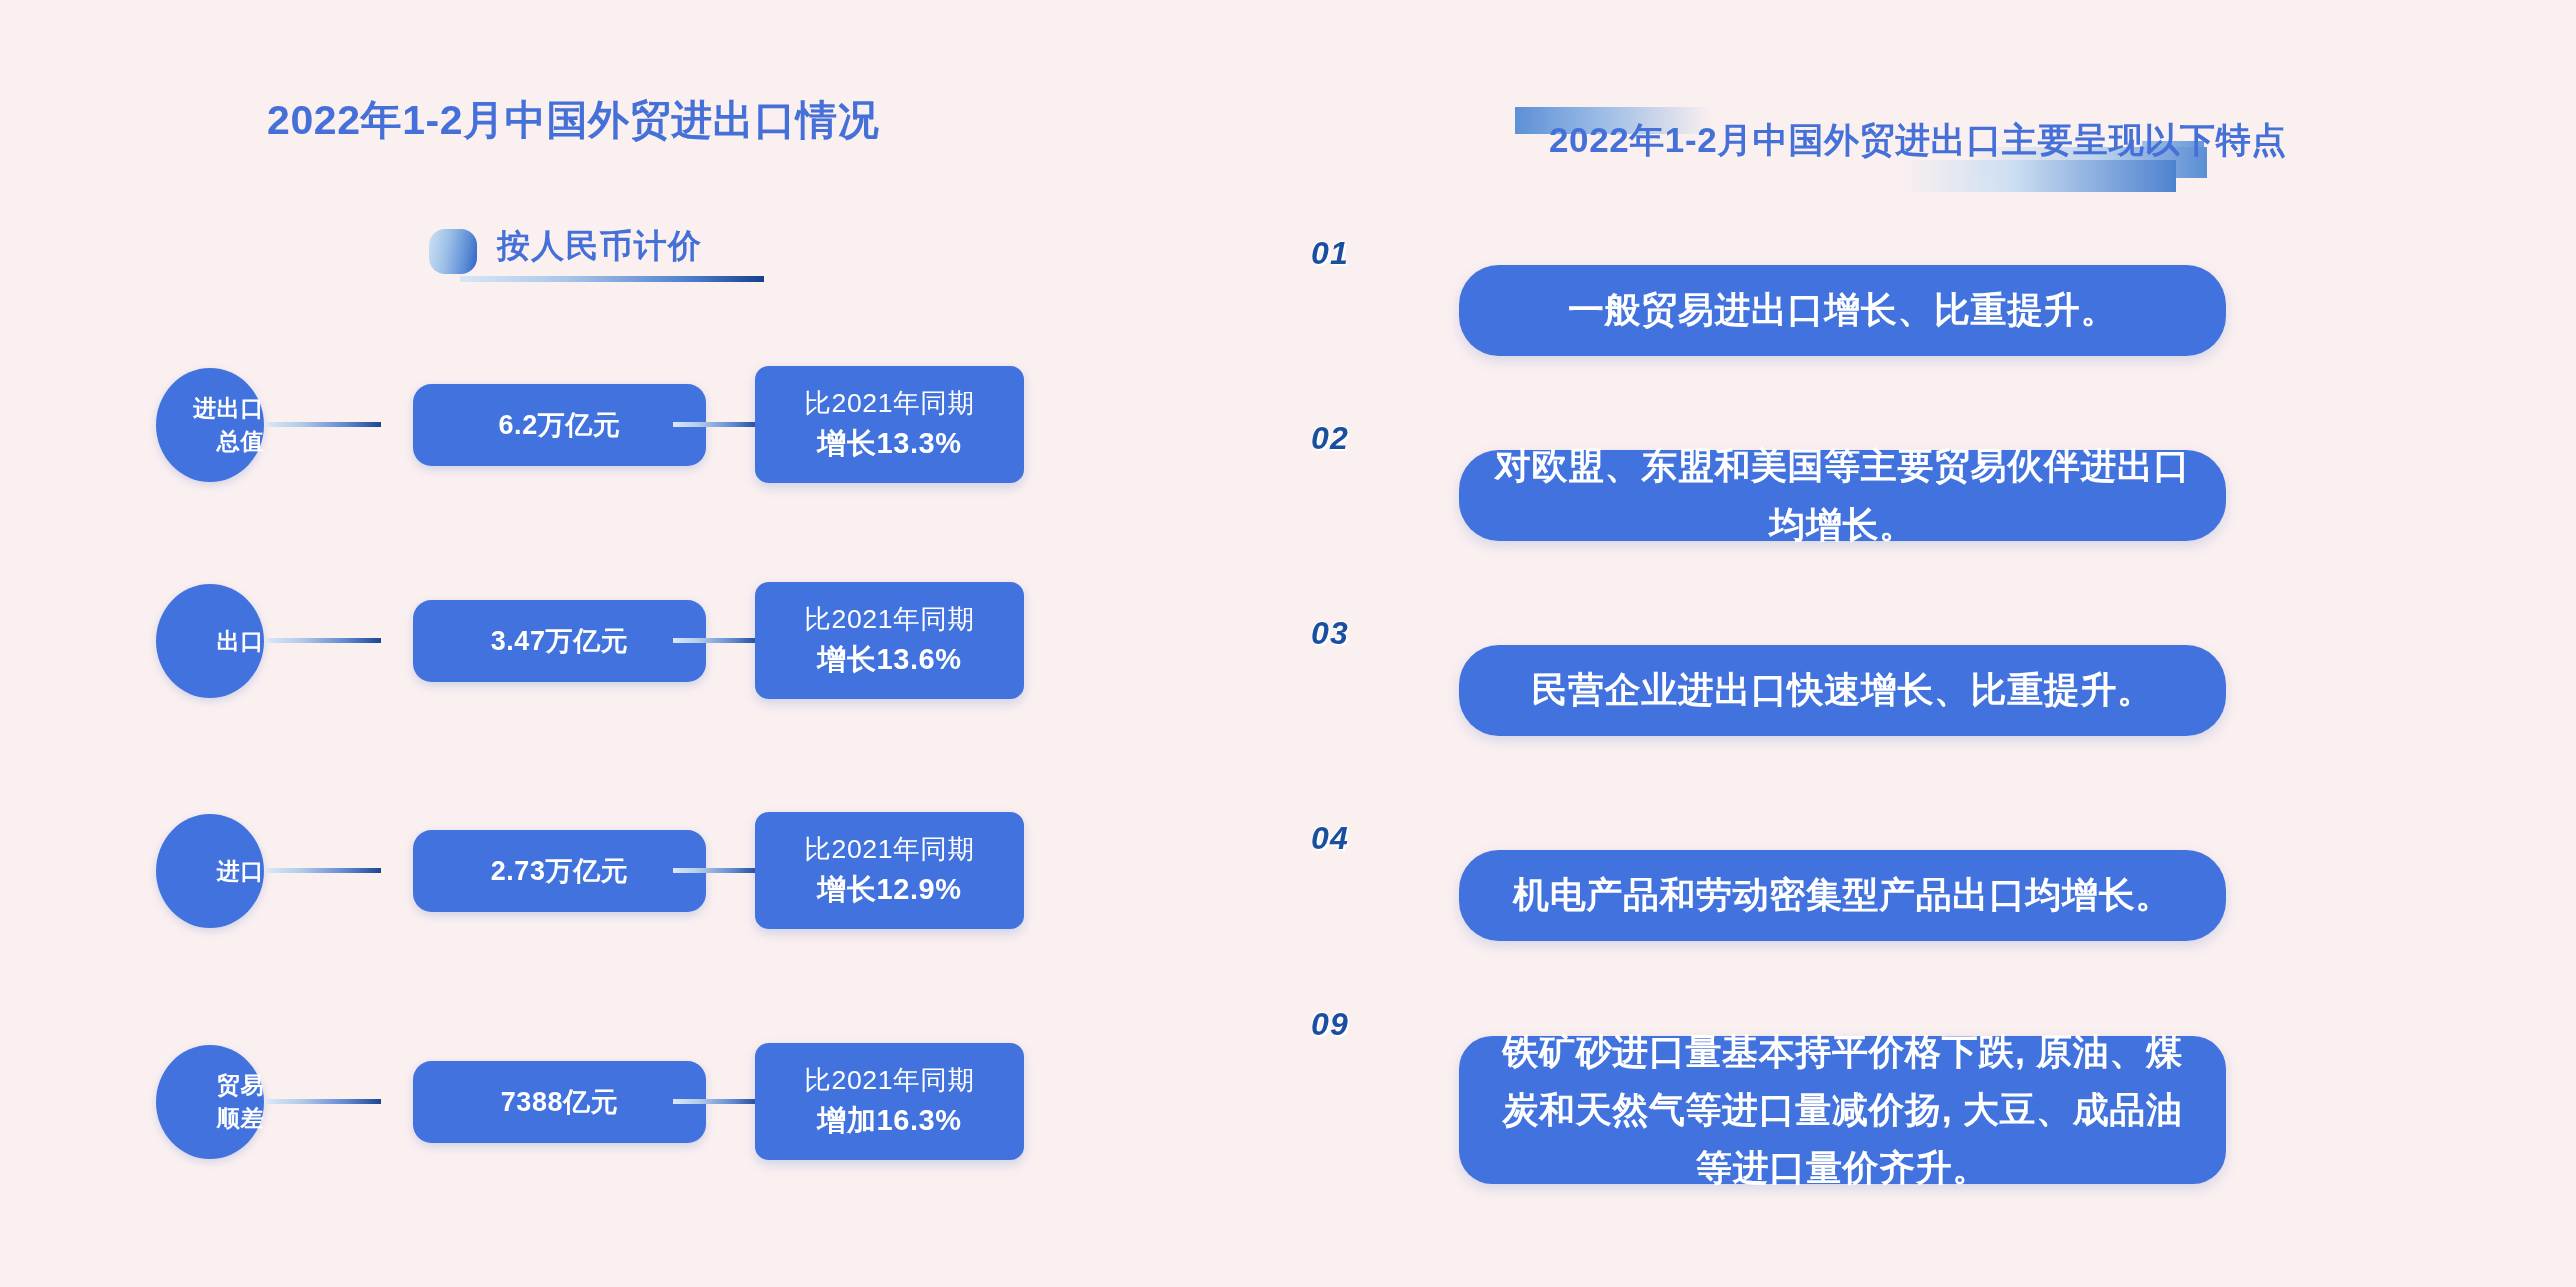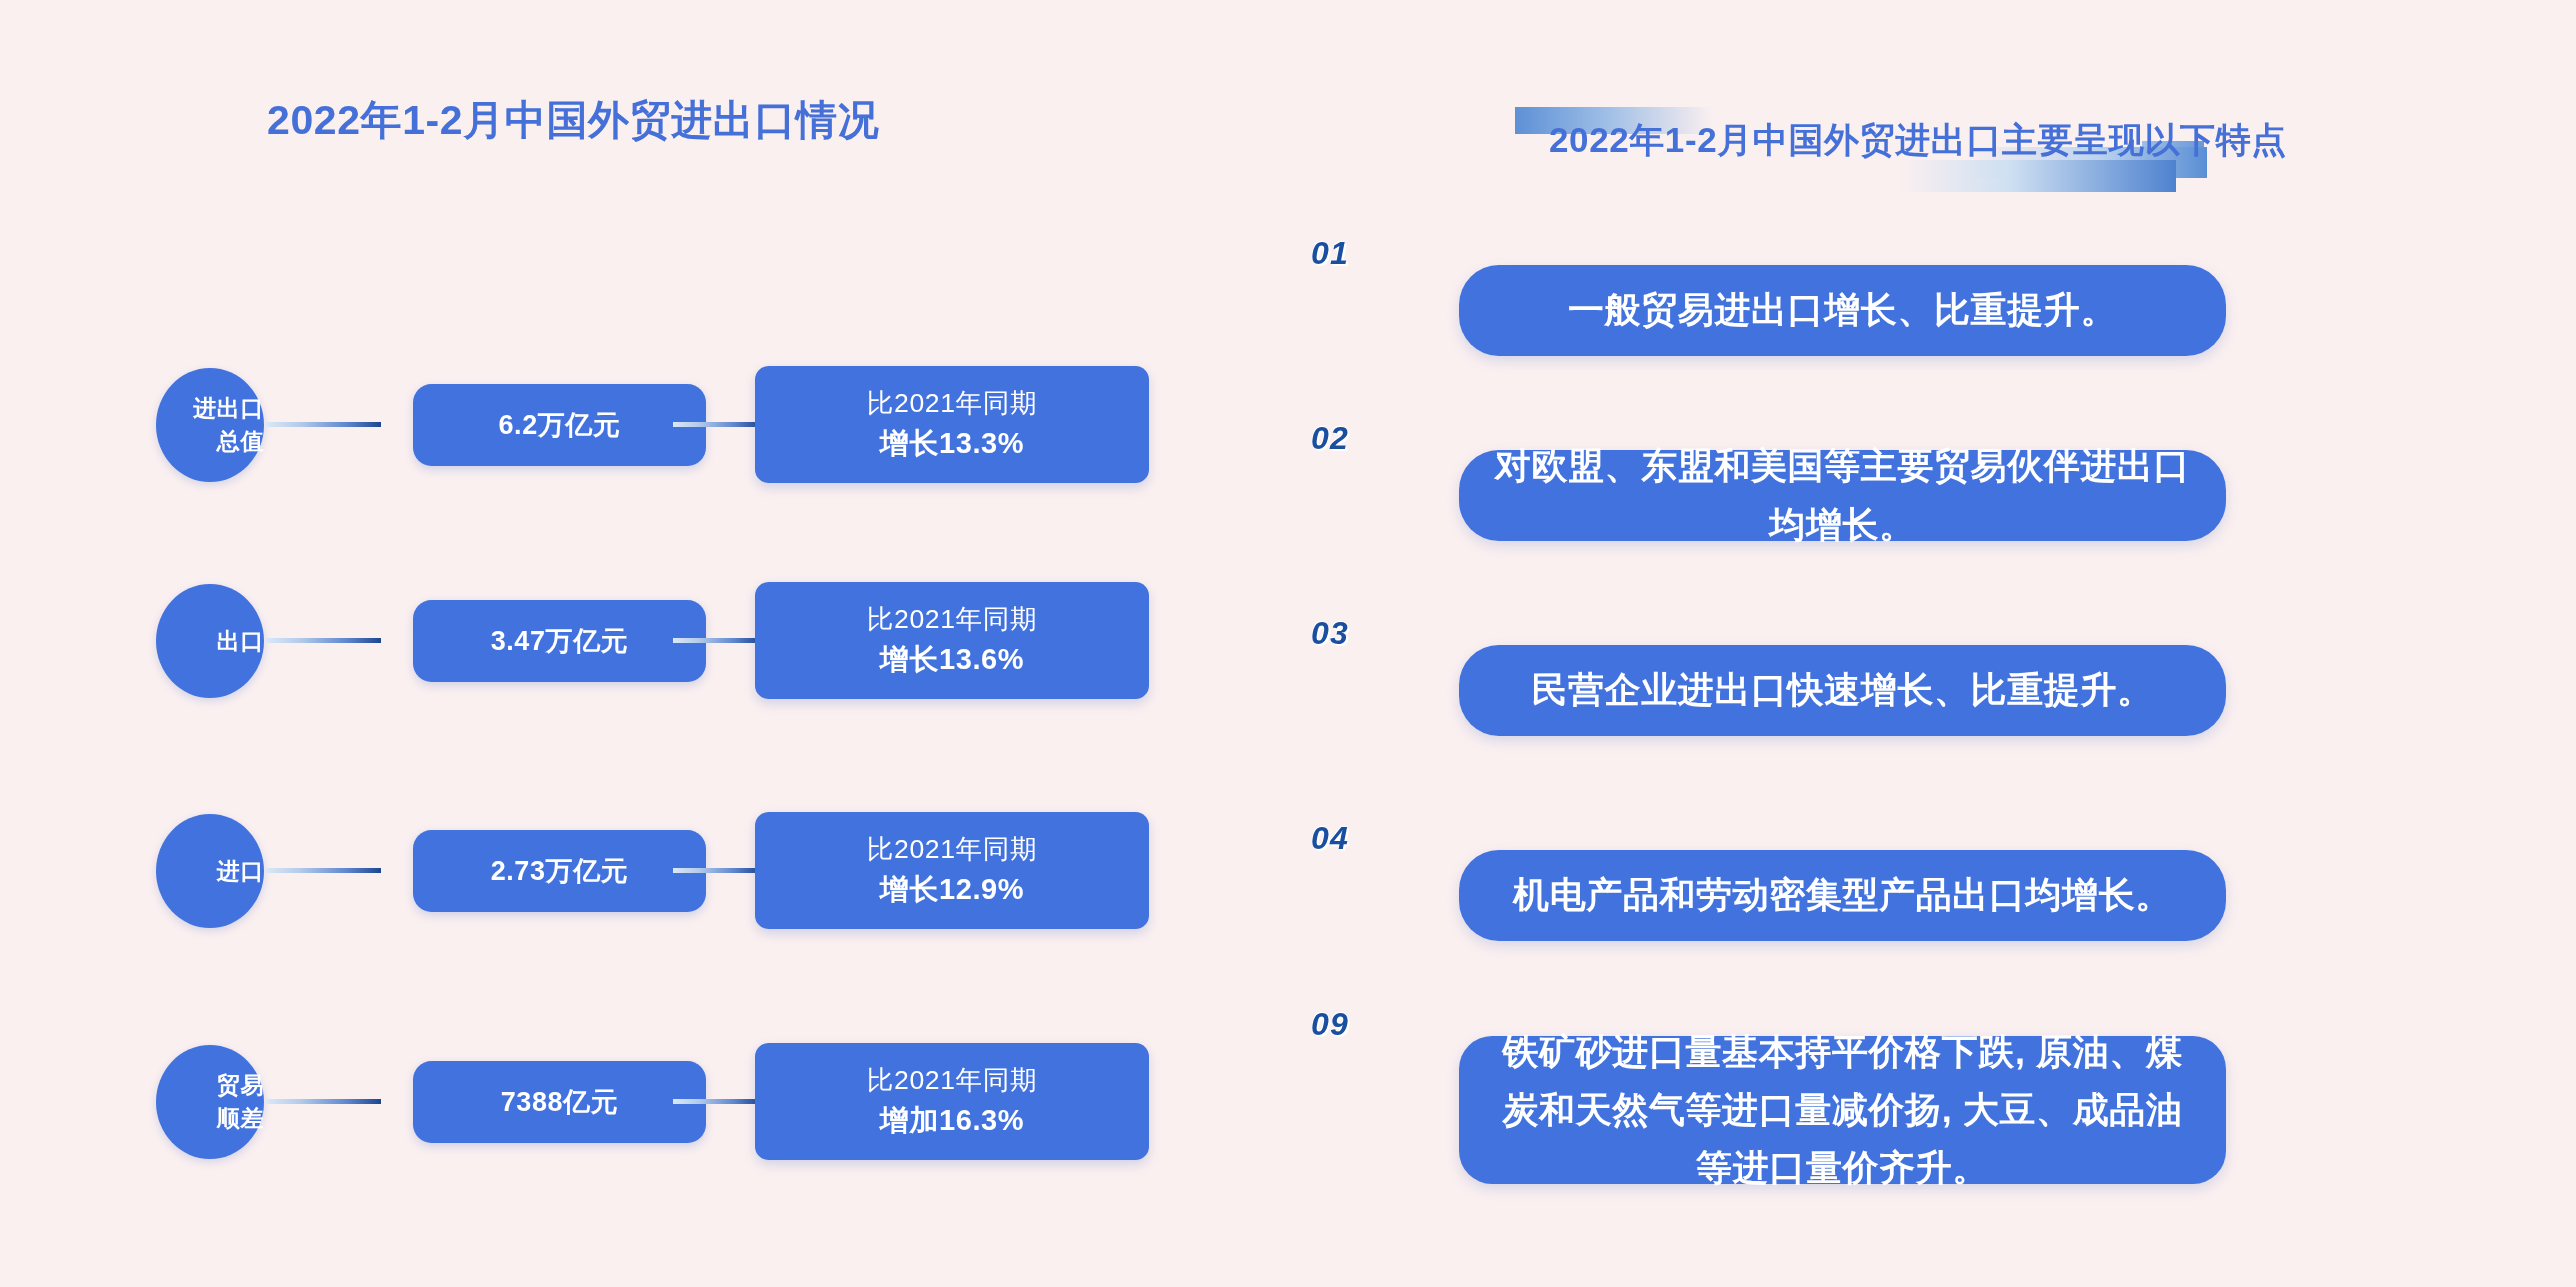--- a/index.html
+++ b/index.html
@@ -120,21 +120,21 @@
     font-size: 27px;
     font-weight: bold;
     letter-spacing: 0.6px;
     box-shadow: 0 3.7px 10px rgba(70,110,200,0.22);
     margin-left: 32px;
   }
 
   .growth-box {
     position: absolute;
     left: 755px;
-    width: 394px;
+    width: 269px;
     height: 117px;
     border-radius: 13.6px;
     background: #4172de;
     color: #ffffff;
     display: flex;
     flex-direction: column;
     align-items: center;
     justify-content: center;
     box-shadow: 0 4.3px 11px rgba(70,110,200,0.22);
   }
@@ -251,20 +251,25 @@
 </style>
 </head>
 <body>
 
 <div id="page">
 
   <div id="left-panel">
 
     <div id="left-title">2022年1-2月中国外贸进出口情况</div>
 
+    <div id="subtitle-wrap">
+      <div id="subtitle-badge"></div>
+      <div id="subtitle-text">按人民币计价</div>
+      <div id="subtitle-underline"></div>
+    </div>
 
     <div class="data-row" style="top:368px;">
       <div class="node-ellipse" style="top:0px;">
         <span class="el-line">进出口</span>
         <span class="el-line">总值</span>
       </div>
       <div class="conn conn-a" style="top:54px;"></div>
       <div class="value-box" style="top:16px;">6.2万亿元</div>
       <div class="conn conn-b" style="top:54px;"></div>
       <div class="growth-box" style="top:-1.9px;">

